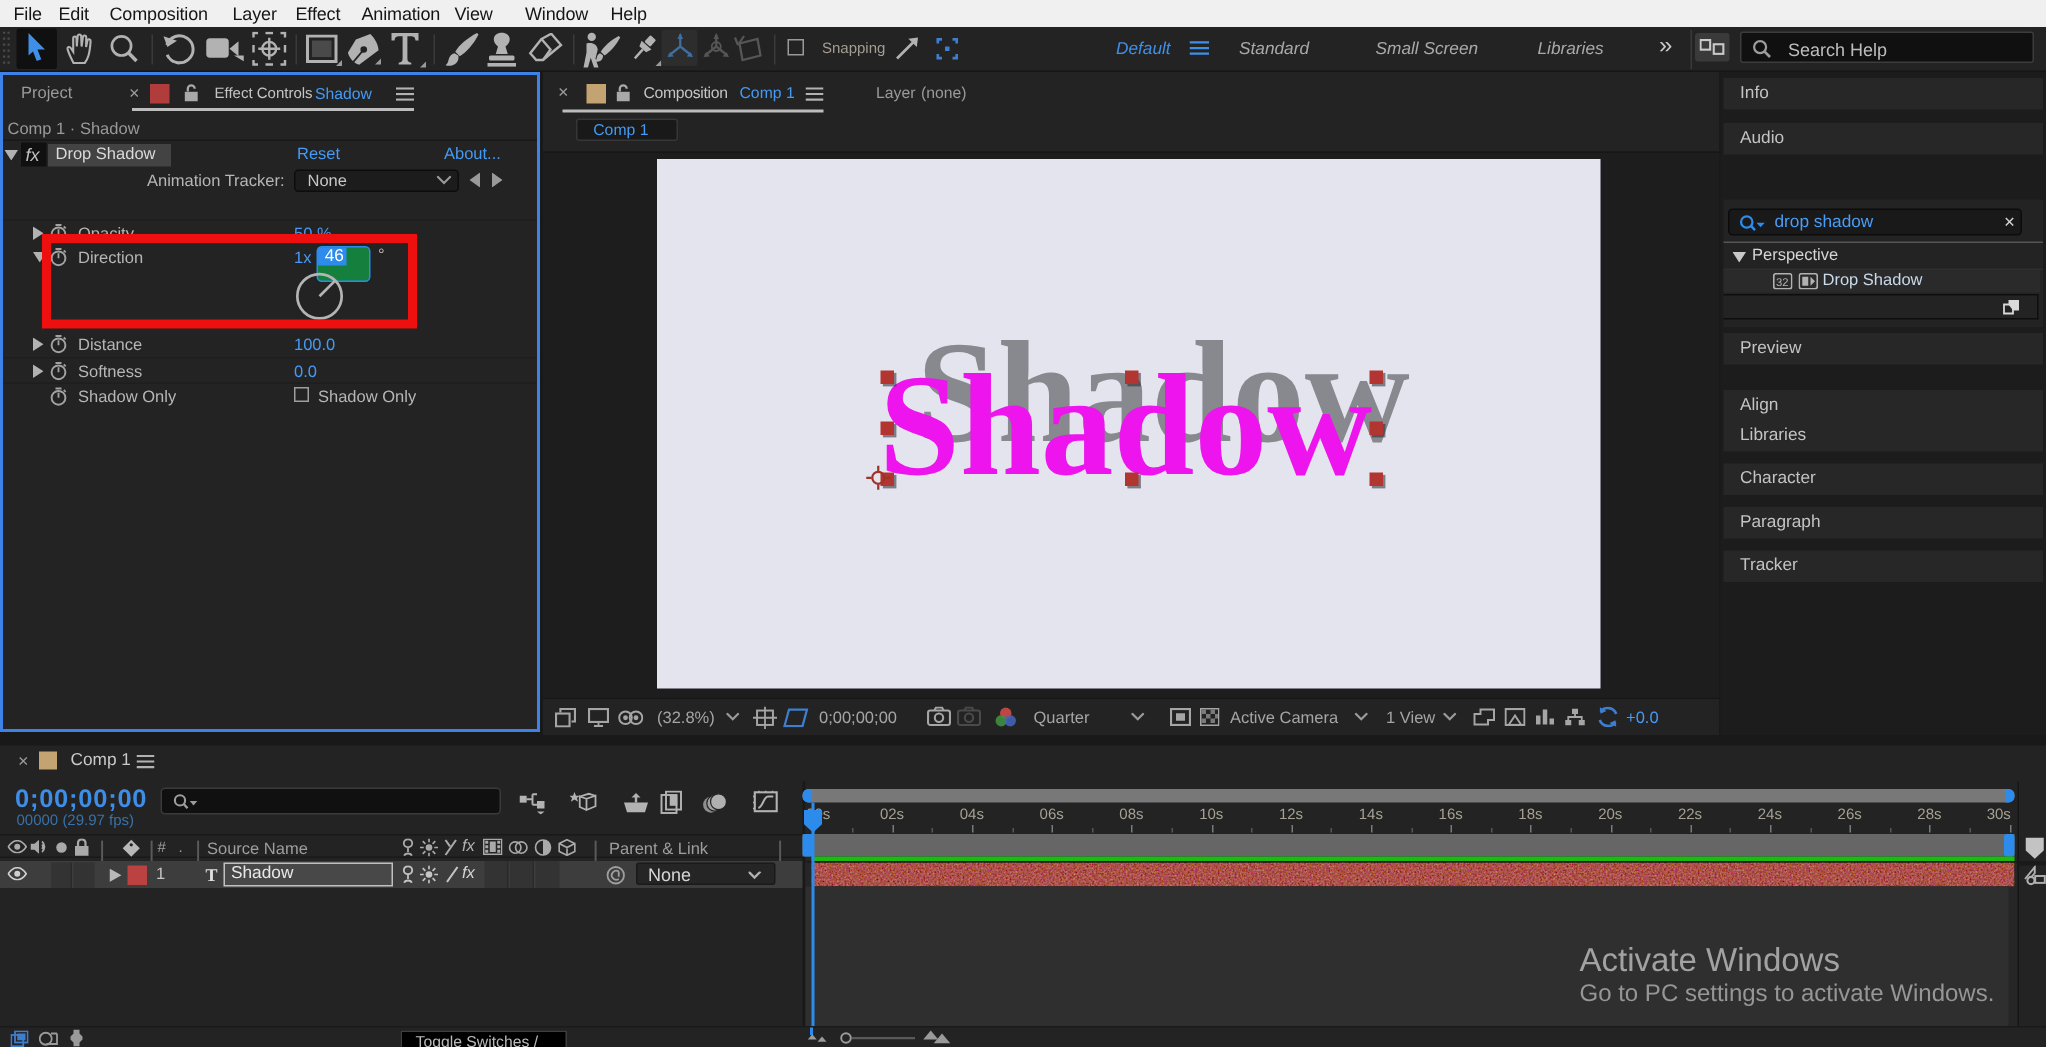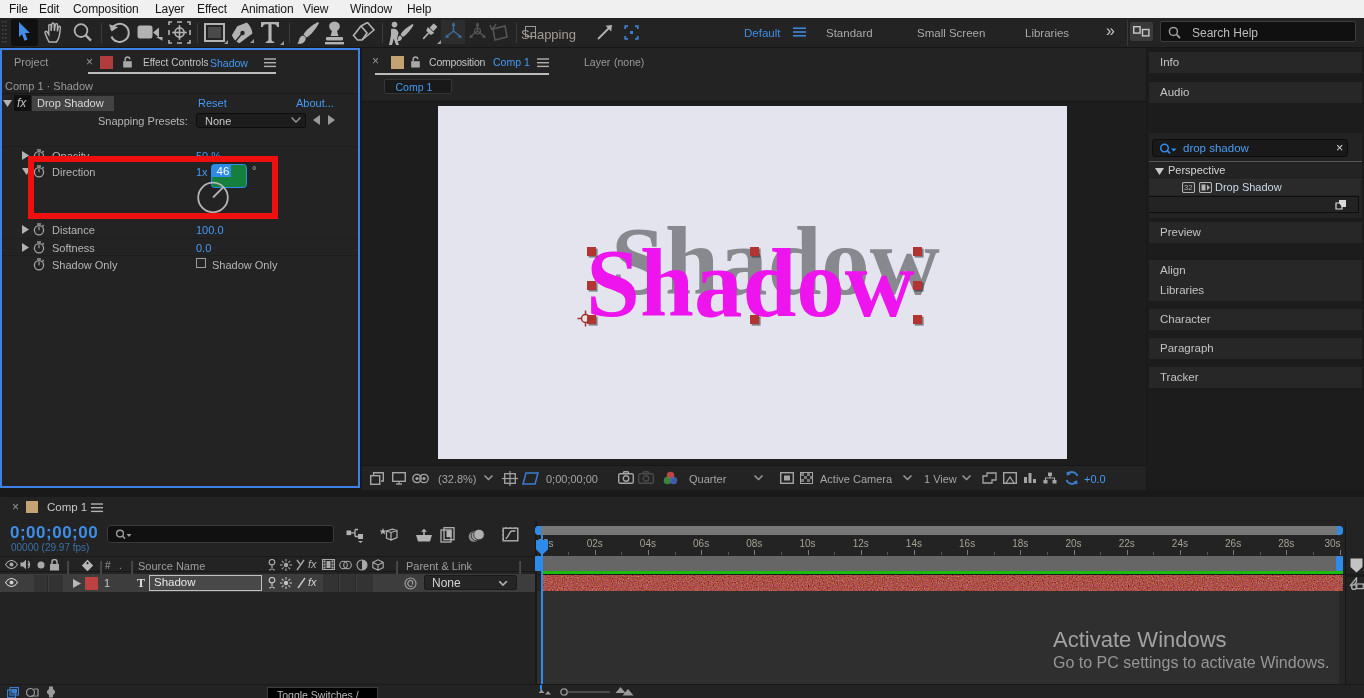--- a/index.html
+++ b/index.html
@@ -5,21 +5,21 @@
   html,body{margin:0;padding:0;background:#191919;width:1364px;height:698px;overflow:hidden;}
   *{box-sizing:border-box;}
   body{font-family:"Liberation Sans",sans-serif;-webkit-font-smoothing:antialiased;}
   .abs{position:absolute;}
   
   #menubar{position:absolute;left:0;top:0;width:1364px;height:18px;background:#f0f0f0;color:#151515;font-size:12px;letter-spacing:-0.1px;}
   #menubar span{position:absolute;top:1.5px;}
   
   #toolbar{position:absolute;left:0;top:18px;width:1364px;height:30px;background:#232323;border-bottom:1px solid #161616;}
   .tsep{position:absolute;top:5px;width:1px;height:20px;background:#3a3a3a;}
-  .wslabel{position:absolute;top:9px;font-size:11.5px;color:#a9a9a9;}
+  .wslabel{position:absolute;top:9px;font-size:11.5px;color:#a9a9a9;font-style:italic;}
   
   #leftpanel{position:absolute;left:0;top:48px;width:360px;height:440px;background:#232323;border:2px solid #3e82e8;}
   .lp-row{position:absolute;left:0;width:356px;height:17px;font-size:11px;color:#b6b6b6;}
   .blue{color:#459af5;}
   
   #comppanel{position:absolute;left:362px;top:48px;width:784px;height:442px;background:#232323;}
   
   #rightbar{position:absolute;left:1147px;top:48px;width:217px;height:442px;background:#1c1c1c;}
   .sbar{position:absolute;left:2px;width:213px;height:21px;background:#272727;color:#c3c3c3;font-size:11.5px;line-height:21px;padding-left:11px;}
   
@@ -178,21 +178,21 @@
       </g>
     <circle cx="9.5" cy="9" r="3" fill="none" stroke="#565656" stroke-width="1.2"></circle>
   </svg>
   <svg class="ic" style="left:489px;top:5px" width="20" height="18" viewBox="0 0 20 18">
     <path d="M4 6 L16 3 L18 14 L6 17 Z" fill="none" stroke="#565656" stroke-width="1.5"></path>
     <path d="M3 7 L7 1 M3 7 L1 2" stroke="#565656" stroke-width="1.5" fill="none"></path>
   </svg>
   <div class="tsep" style="left:516px"></div>
 
   <div class="abs" style="left:525px;top:8px;width:11px;height:11px;border:1.5px solid #9a9a9a;background:#232323"></div>
-  <span class="abs" style="left:521px;top:9px;font-size:13px;color:#a49d93">Snapping</span>
+  <span class="abs" style="left:548px;top:9px;font-size:10px;color:#a49d93">Snapping</span>
   <svg class="ic" style="left:597px;top:6px" width="16" height="16" viewBox="0 0 16 16">
     <line x1="1" y1="15" x2="12" y2="4" stroke="#b2b2b2" stroke-width="1.8"></line>
     <path d="M15 1 L14.2 7.4 L8.6 1.8 Z" fill="#b2b2b2"></path>
   </svg>
   <svg class="ic" style="left:624px;top:7px" width="15" height="15" viewBox="0 0 15 15">
     <g stroke="#3d7ecf" stroke-width="1.8" fill="none">
       <path d="M4 1.2 L1.2 1.2 L1.2 4 M11 1.2 L13.8 1.2 L13.8 4 M13.8 11 L13.8 13.8 L11 13.8 M4 13.8 L1.2 13.8 L1.2 11"></path>
     </g>
     <rect x="6" y="6" width="3" height="3" fill="#3d7ecf"></rect>
   </svg>
@@ -252,21 +252,21 @@
       </svg>
     <div class="abs" style="left:12px;top:0px;width:17px;height:15.5px;background:#101010"></div>
       <span class="abs" style="left:15px;top:1px;font-size:12px;font-style:italic;color:#c0c0c0">fx</span>
     <div class="abs" style="left:30px;top:0.5px;width:82px;height:15px;background:#434343"></div>
     <span class="abs" style="left:35px;top:2px;font-size:11px;color:#dadada">Drop Shadow</span>
     <span class="abs blue" style="left:196px;top:2px">Reset</span>
     <span class="abs blue" style="left:294px;top:2px">About...</span>
   </div>
 
   <div class="lp-row" style="top:62px">
-    <span class="abs" style="left:96px;top:3px;font-size:11px">Snapping Presets:</span>
+    <span class="abs" style="left:96px;top:3px;font-size:11px">Animation Tracker:</span>
     <div class="abs" style="left:194px;top:1px;width:110px;height:15px;background:#1c1c1c;border:1px solid #0d0d0d;border-radius:3px"></div>
     <span class="abs" style="left:203px;top:3px;font-size:11px;color:#c8c8c8">None</span>
     <svg class="ic" style="left:289px;top:5px" width="10" height="7" viewBox="0 0 10 7">
         <path d="M0.5 0.5 L5 5 L9.5 0.5" fill="none" stroke="#9a9a9a" stroke-width="1.4"></path>
       </svg>
     <svg class="ic" style="left:311px;top:3px" width="7" height="10" viewBox="0 0 7 10">
         <path d="M7 0 L7 10 L0 5 Z" fill="#9a9a9a"></path>
       </svg>
     <svg class="ic" style="left:326px;top:3px" width="7" height="10" viewBox="0 0 7 10">
         <path d="M0 0 L0 10 L7 5 Z" fill="#9a9a9a"></path>

